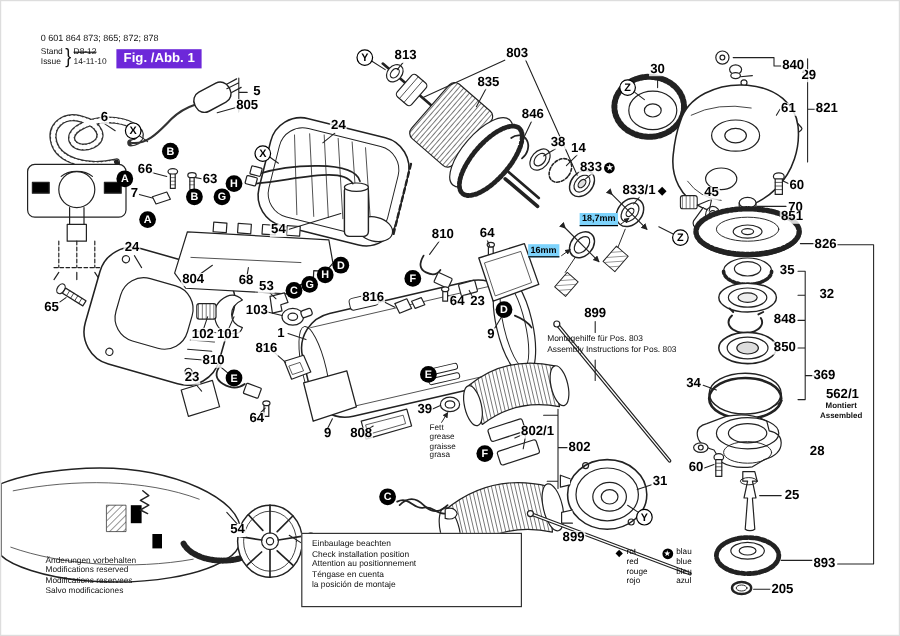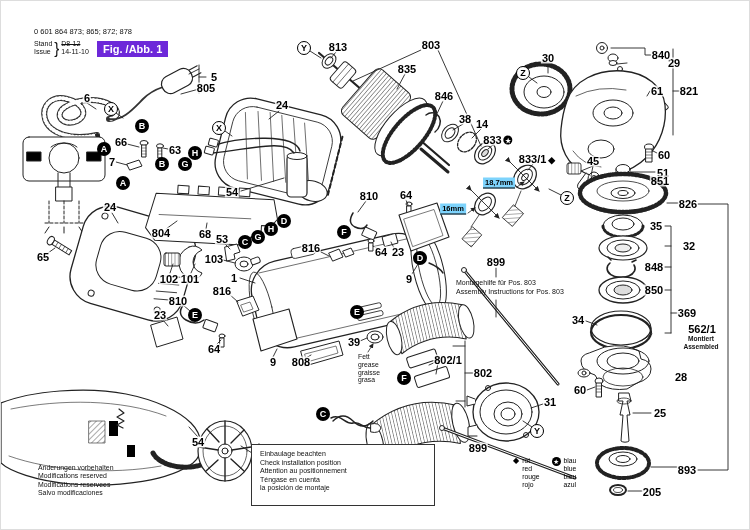--- a/index.html
+++ b/index.html
@@ -507,21 +507,21 @@
       <span class="part-label" style="left: 481px; top: 123px;">14</span>
       <span class="part-label" style="left: 497px; top: 139px;">833<span class="star-badge">★</span></span>
       <span class="part-label" style="left: 536px; top: 158px;">833/1<span class="diamond">◆</span></span>
       <span class="part-label" style="left: 547px; top: 57px;">30</span>
       <span class="part-label" style="left: 633px; top: 62px; margin-left: 40px;">29</span>
       <span class="part-label" style="left: 660px; top: 54px;">840</span>
       <span class="part-label" style="left: 656px; top: 90px;">61</span>
       <span class="part-label" style="left: 688px; top: 90px;">821</span>
       <span class="part-label" style="left: 592px; top: 160px;">45</span>
       <span class="part-label" style="left: 663px; top: 154px;">60</span>
-      <span class="part-label" style="left: 662px; top: 172px;">51</span>
+      <span class="part-label" style="left: 662px; top: 172px;">70</span>
       <span class="part-label" style="left: 659px; top: 180px;">851</span>
       <span class="part-label" style="left: 687px; top: 203px;">826</span>
       <span class="part-label" style="left: 655px; top: 225px;">35</span>
       <span class="part-label" style="left: 688px; top: 245px;">32</span>
       <span class="part-label" style="left: 653px; top: 266px;">848</span>
       <span class="part-label" style="left: 653px; top: 289px;">850</span>
       <span class="part-label" style="left: 577px; top: 319px;">34</span>
       <span class="part-label" style="left: 686px; top: 312px;">369</span>
       <span class="part-label" style="left: 701px; top: 328px;">562/1</span>
       <span class="part-label" style="left: 680px; top: 332px; margin-top: 44px;">28</span>

